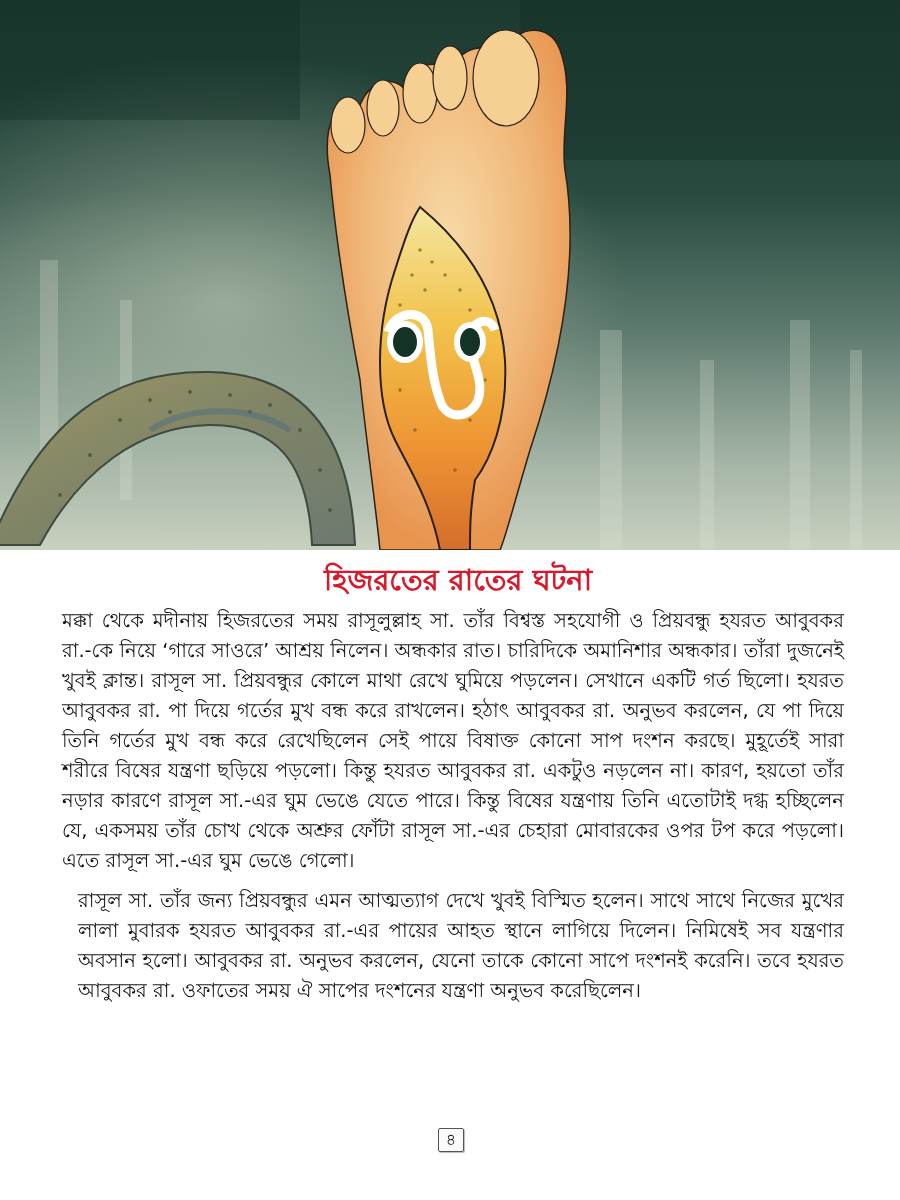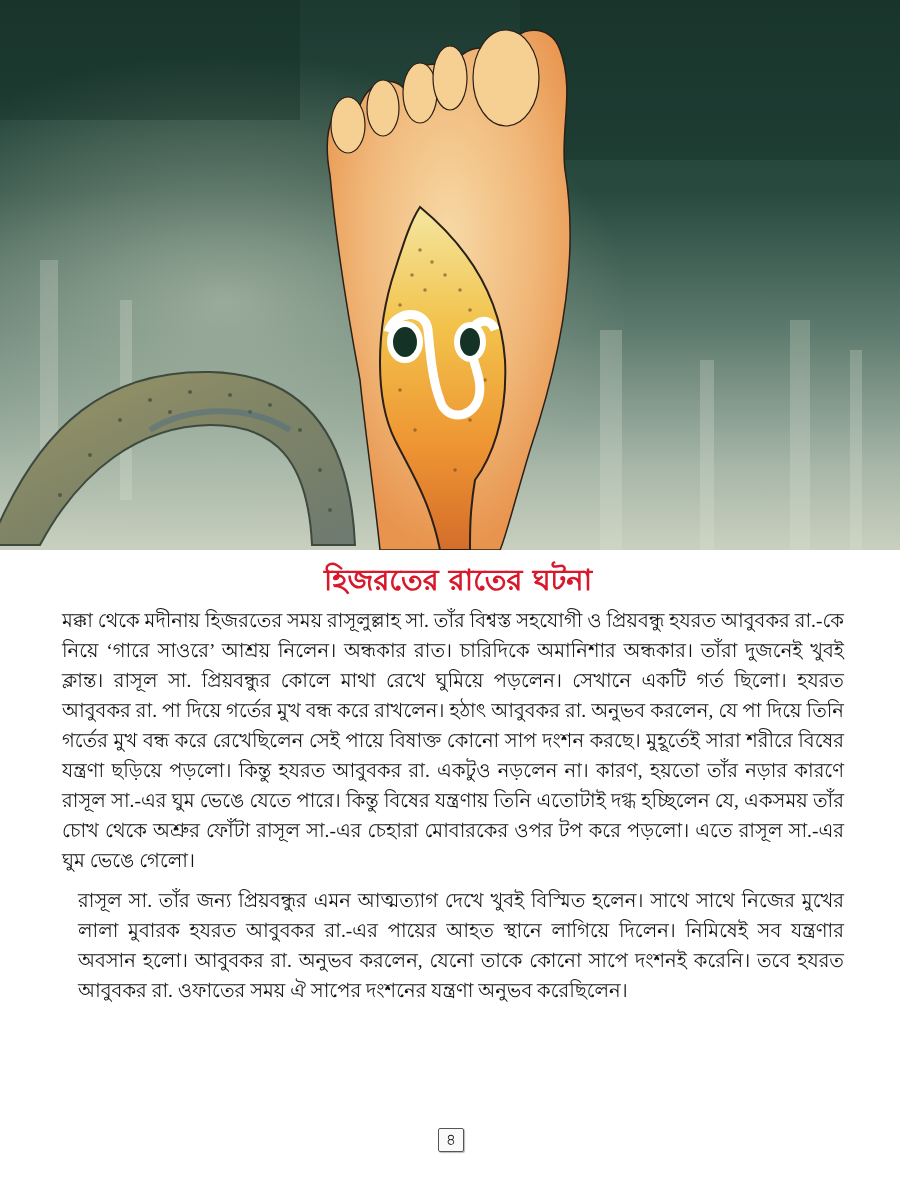--- a/index.html
+++ b/index.html
@@ -40,21 +40,20 @@
       margin: 0;
     }
     .story {
       position: absolute;
       left: 62px;
       top: 606px;
       width: 782px;
       color: #141414;
       font-size: 19.5px;
       line-height: 30px;
-      font-family: Liberation Serif, serif;
     }
     .story p {
       margin: 0;
       text-align: justify;
       text-align-last: left;
     }
     .story p + p {
       margin-top: 10px;
       margin-left: 16px;
     }

